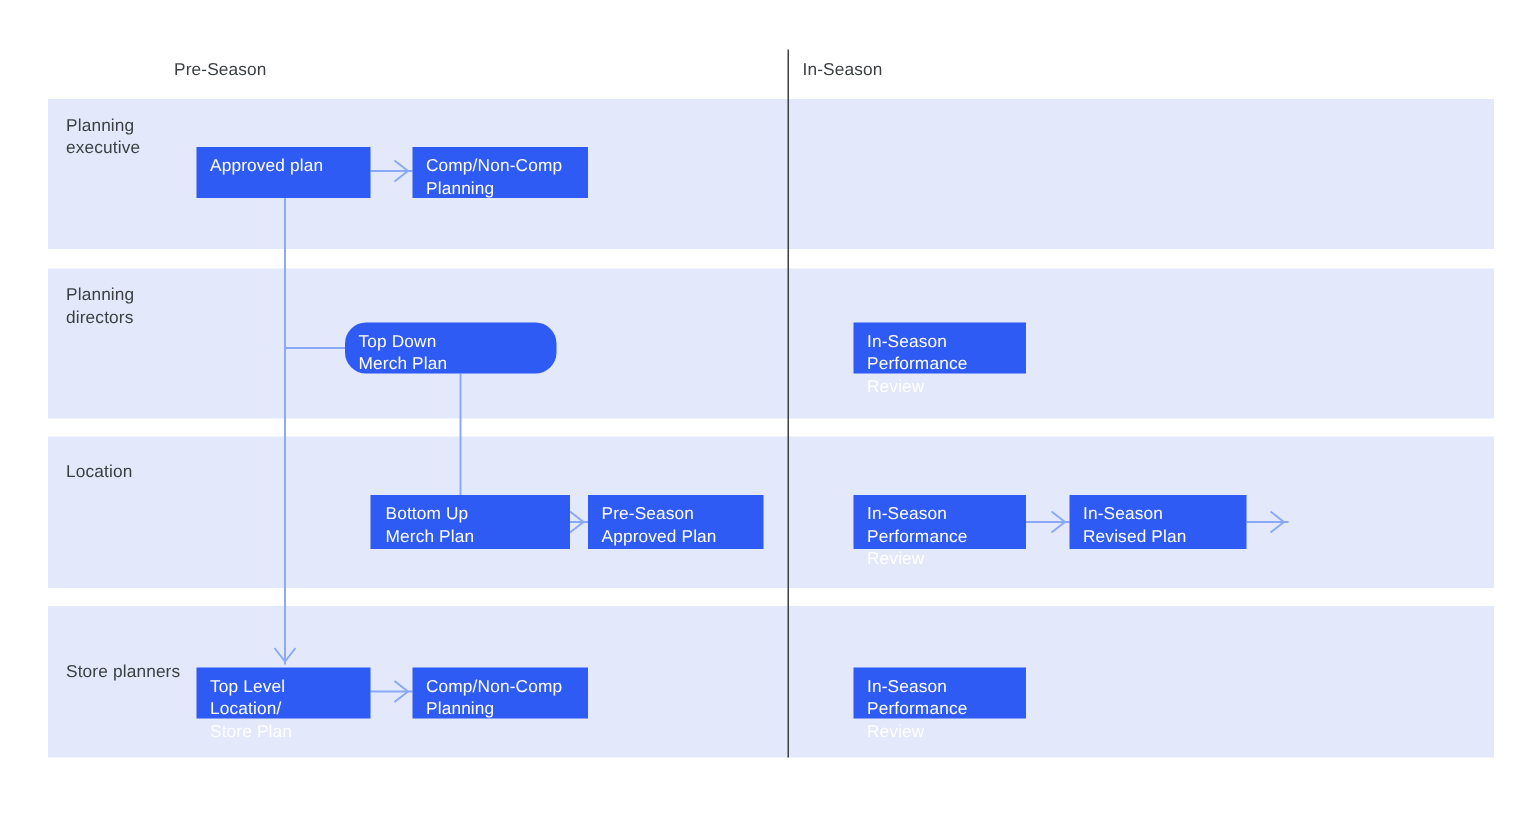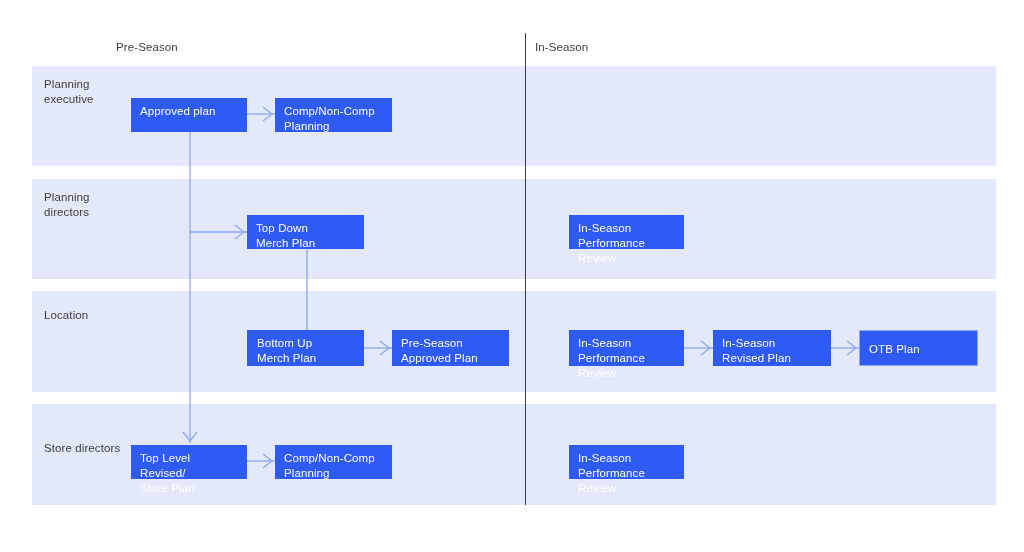--- a/index.html
+++ b/index.html
@@ -47,21 +47,21 @@
   <div class="phase-label" style="left:116px;top:40px;">Pre-Season</div>
   <div class="phase-label" style="left:535px;top:40px;">In-Season</div>
 
   <div class="divider" style="left:525px;top:33px;height:472px;"></div>
 
   <div class="lane-label" style="left:44px;top:77px;">Planning
 executive</div>
   <div class="lane-label" style="left:44px;top:190px;">Planning
 directors</div>
   <div class="lane-label" style="left:44px;top:308px;">Location</div>
-  <div class="lane-label" style="left:44px;top:441px;">Store directors</div>
+  <div class="lane-label" style="left:44px;top:441px;">Store planners</div>
 
   <svg class="links">
 
     <line x1="247" y1="114" x2="275" y2="114"></line>
     <path d="M 263 107 L 272 114 L 263 121"></path>
 
     <line x1="190" y1="131" x2="190" y2="232"></line>
     <line x1="190" y1="232" x2="247" y2="232"></line>
     <path d="M 235 225 L 244 232 L 235 239"></path>
 
@@ -80,35 +80,34 @@
     <path d="M 847 341 L 856 348 L 847 355"></path>
 
     <line x1="247" y1="461" x2="275" y2="461"></line>
     <path d="M 263 454 L 272 461 L 263 468"></path>
   </svg>
 
   <div class="node" style="left:131px;top:98px;width:116px;height:34px;">Approved plan</div>
   <div class="node" style="left:275px;top:98px;width:117px;height:34px;">Comp/Non-Comp
 Planning</div>
 
-  <div class="node" style="left:247px;top:215px;width:117px;height:34px;">Top Down
+  <div class="node" style="left:230px;top:215px;width:141px;height:34px;border-radius:14px;">Top Down
 Merch Plan</div>
   <div class="node" style="left:569px;top:215px;width:115px;height:34px;">In-Season
 Performance Review</div>
 
-  <div class="node" style="left:247px;top:330px;width:117px;height:36px;padding-left:10px;">Bottom Up
+  <div class="node" style="left:247px;top:330px;width:133px;height:36px;padding-left:10px;">Bottom Up
 Merch Plan</div>
   <div class="node" style="left:392px;top:330px;width:117px;height:36px;">Pre-Season
 Approved Plan</div>
   <div class="node" style="left:569px;top:330px;width:115px;height:36px;">In-Season
 Performance Review</div>
   <div class="node" style="left:713px;top:330px;width:118px;height:36px;">In-Season
 Revised Plan</div>
-  <div class="node bordered" style="left:859px;top:330px;width:119px;height:36px;padding-top:11px;">OTB Plan</div>
 
-  <div class="node" style="left:131px;top:445px;width:116px;height:34px;">Top Level Revised/
+  <div class="node" style="left:131px;top:445px;width:116px;height:34px;">Top Level Location/
 Store Plan</div>
   <div class="node" style="left:275px;top:445px;width:117px;height:34px;">Comp/Non-Comp
 Planning</div>
   <div class="node" style="left:569px;top:445px;width:115px;height:34px;">In-Season
 Performance Review</div>
 
 </div>
 
 </body></html>

